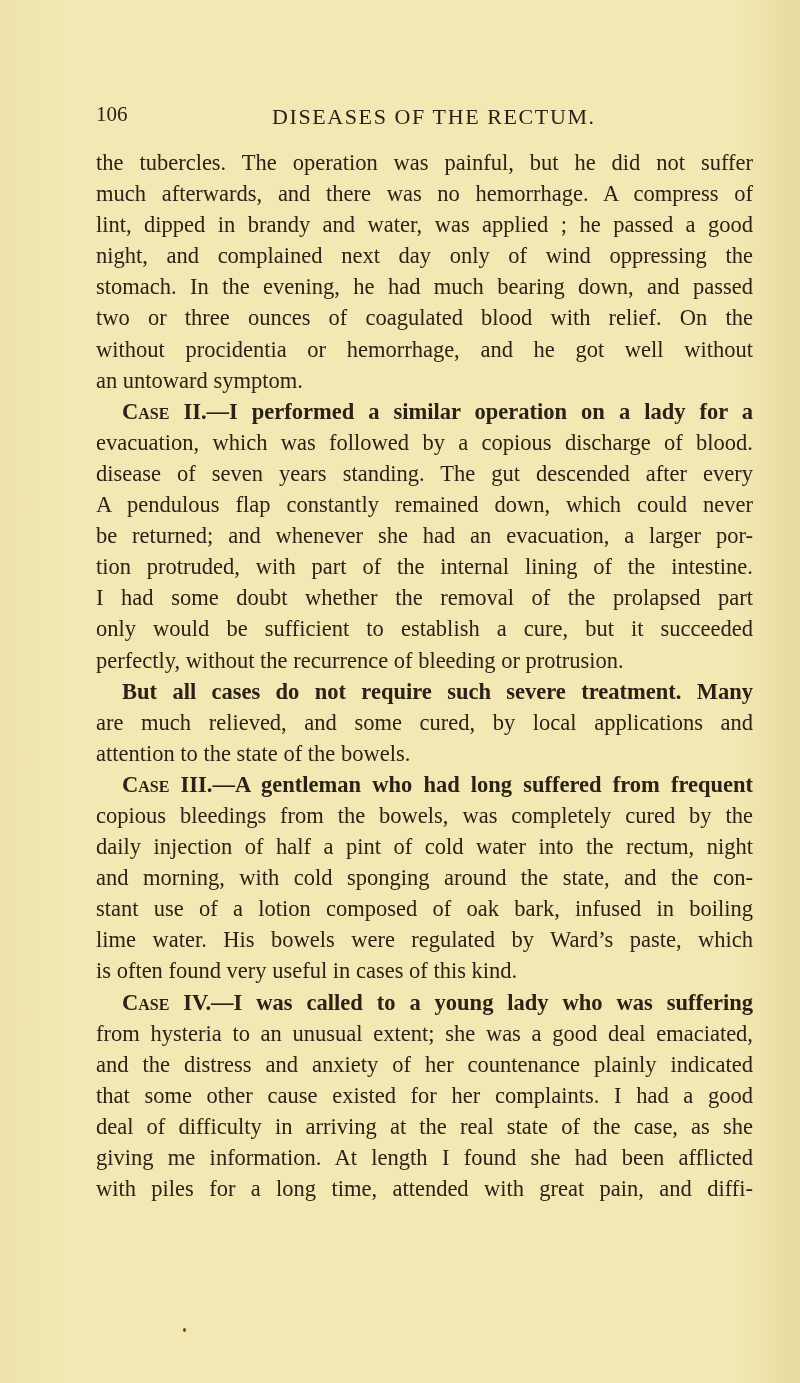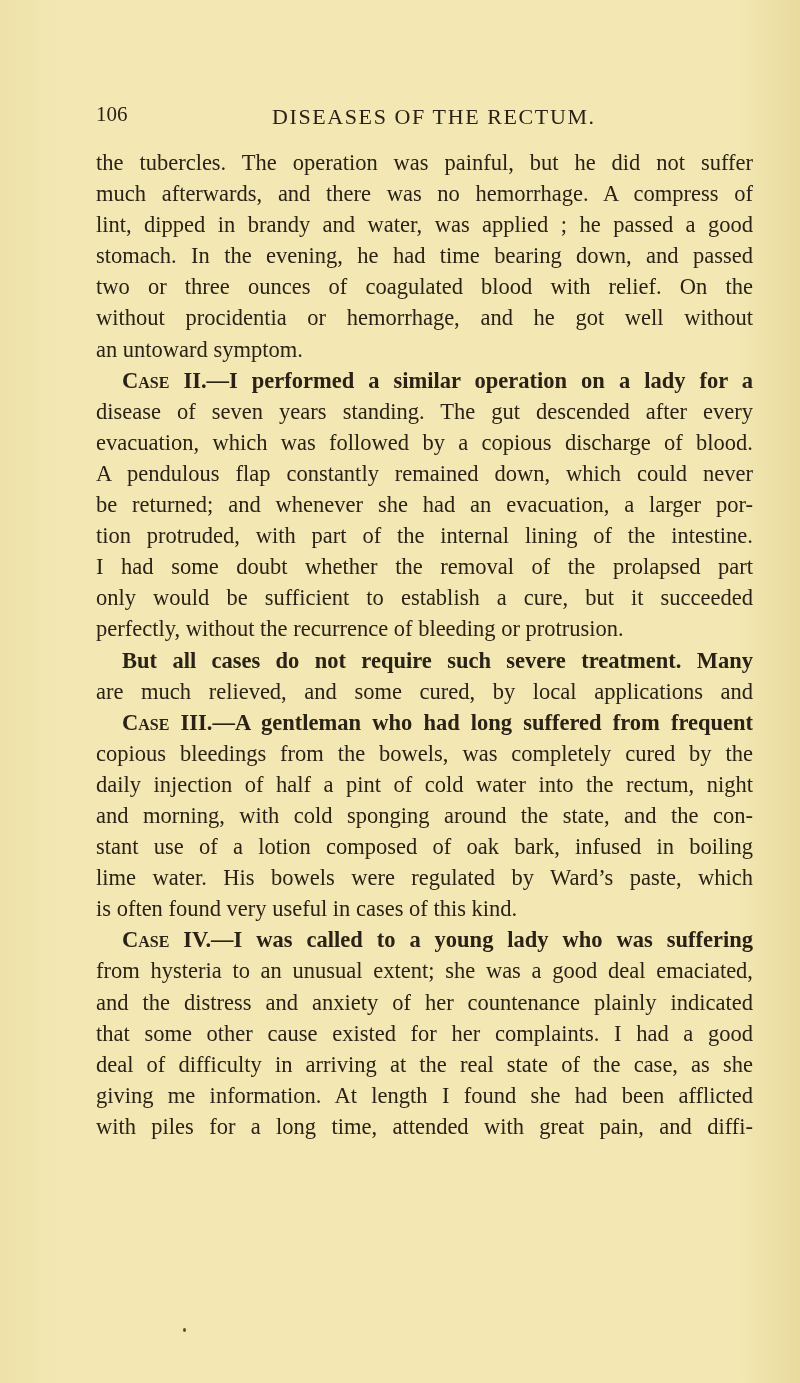--- a/index.html
+++ b/index.html
@@ -85,37 +85,39 @@
 <div class="page">
   <div class="running-head">
     <span class="page-number">106</span>
     <span class="running-title">DISEASES OF THE RECTUM.</span>
   </div>
 
   <div class="body-text">
     <span class="line"><span>the tubercles.  The operation was painful, but he did not suffer</span></span>
     <span class="line"><span>much afterwards, and there was no hemorrhage.  A compress of</span></span>
     <span class="line"><span>lint, dipped in brandy and water, was applied ; he passed a good</span></span>
-    <span class="line"><span>stomach.  In the evening, he had time bearing down, and passed</span></span>
+    <span class="line"><span>night, and complained next day only of wind oppressing the</span></span>
+    <span class="line"><span>stomach.  In the evening, he had much bearing down, and passed</span></span>
     <span class="line"><span>two or three ounces of coagulated blood with relief.  On the</span></span>
     <span class="line"><span>without procidentia or hemorrhage, and he got well without</span></span>
     <span class="line last"><span>an untoward symptom.</span></span>
 
     <span class="line indent"><span class="sc">Case</span><span> II.—I performed a similar operation on a lady for a</span></span>
+    <span class="line"><span>evacuation, which was followed by a copious discharge of blood.</span></span>
     <span class="line"><span>disease of seven years standing.  The gut descended after every</span></span>
-    <span class="line"><span>evacuation, which was followed by a copious discharge of blood.</span></span>
     <span class="line"><span>A pendulous flap constantly remained down, which could never</span></span>
     <span class="line"><span>be returned; and whenever she had an evacuation, a larger por-</span></span>
     <span class="line"><span>tion protruded, with part of the internal lining of the intestine.</span></span>
     <span class="line"><span>I had some doubt whether the removal of the prolapsed part</span></span>
     <span class="line"><span>only would be sufficient to establish a cure, but it succeeded</span></span>
     <span class="line last"><span>perfectly, without the recurrence of bleeding or protrusion.</span></span>
 
     <span class="line indent"><span>But all cases do not require such severe treatment.  Many</span></span>
     <span class="line"><span>are much relieved, and some cured, by local applications and</span></span>
+    <span class="line last"><span>attention to the state of the bowels.</span></span>
 
     <span class="line indent"><span class="sc">Case</span><span> III.—A gentleman who had long suffered from frequent</span></span>
     <span class="line"><span>copious bleedings from the bowels, was completely cured by the</span></span>
     <span class="line"><span>daily injection of half a pint of cold water into the rectum, night</span></span>
     <span class="line"><span>and morning, with cold sponging around the state, and the con-</span></span>
     <span class="line"><span>stant use of a lotion composed of oak bark, infused in boiling</span></span>
     <span class="line"><span>lime water.  His bowels were regulated by Ward’s paste, which</span></span>
     <span class="line last"><span>is often found very useful in cases of this kind.</span></span>
 
     <span class="line indent"><span class="sc">Case</span><span> IV.—I was called to a young lady who was suffering</span></span>

